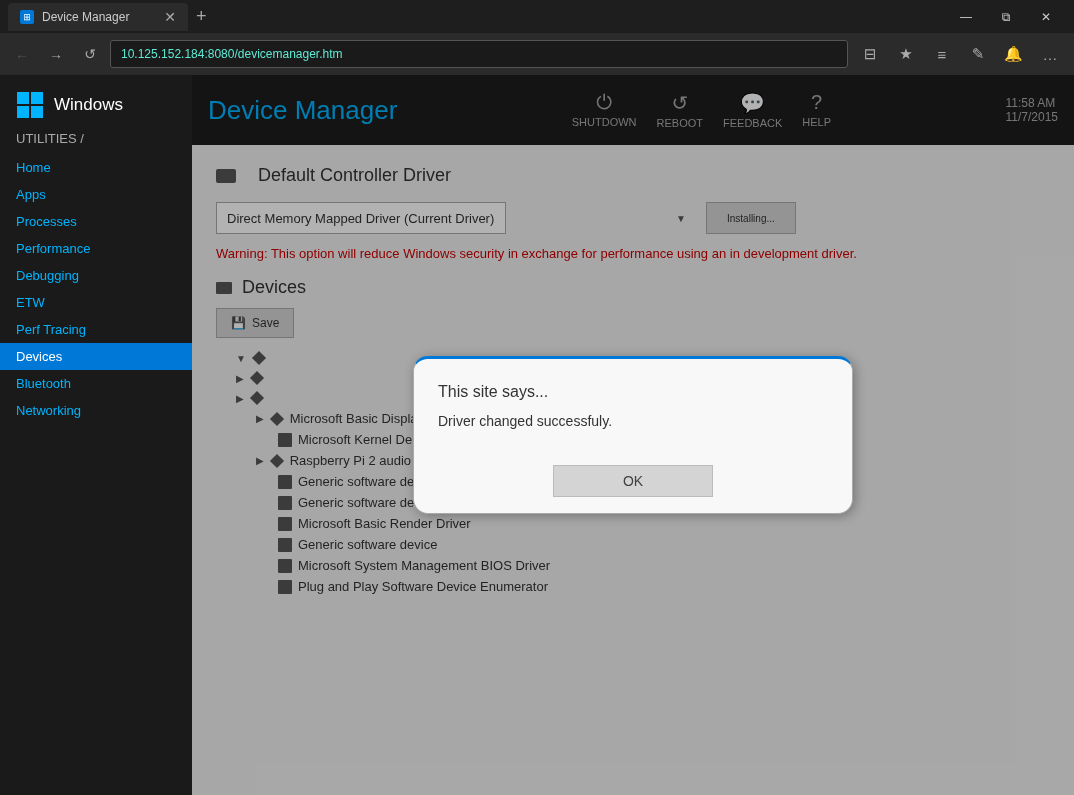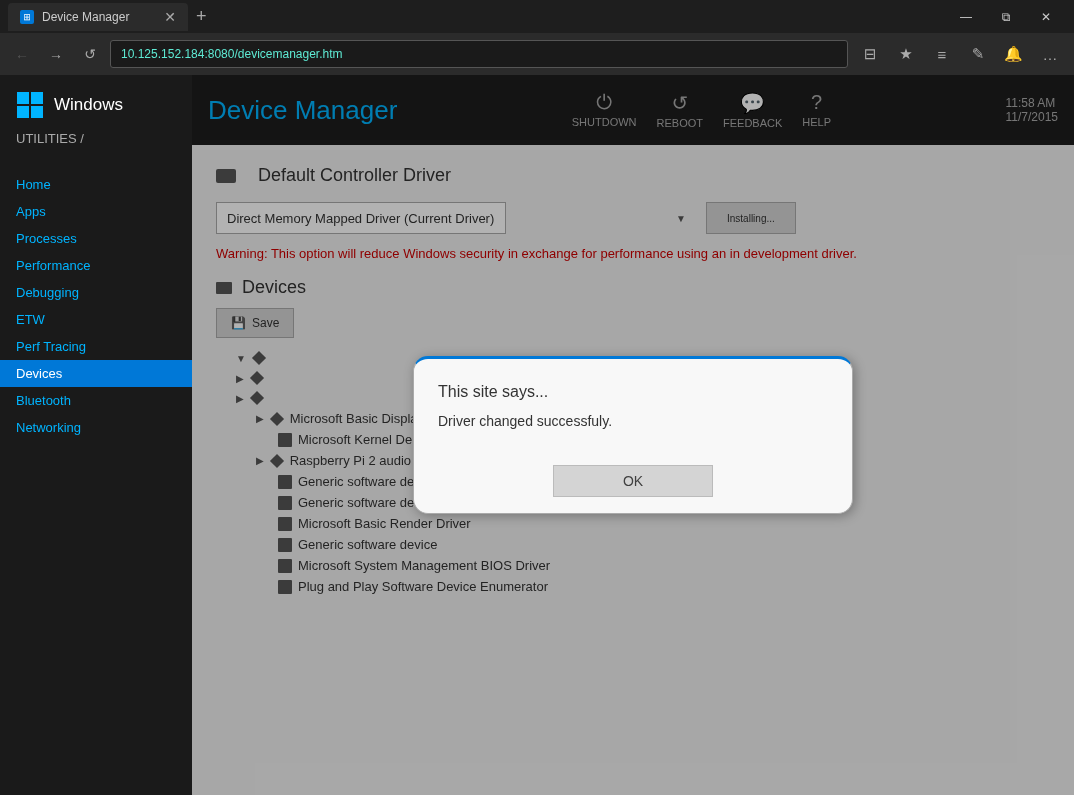--- a/index.html
+++ b/index.html
@@ -27,21 +27,21 @@
     
     .main-layout { display: flex; height: calc(795px - 75px); }
 
     
     .sidebar { width: 192px; background: #1a1a1a; color: #fff; flex-shrink: 0; }
     .sidebar-header { display: flex; align-items: center; gap: 10px; padding: 16px 16px 12px; }
     .win-logo { width: 28px; height: 28px; }
     .win-logo svg { width: 28px; height: 28px; }
     .sidebar-title { color: #fff; font-size: 17px; font-weight: 300; }
     .sidebar-breadcrumb { color: #aaa; font-size: 13px; padding: 0 16px 8px; }
-    .sidebar-nav { display: flex; flex-direction: column; margin-top: 17px; }
+    .sidebar-nav { display: flex; flex-direction: column; }
     .sidebar-item { padding: 6px 16px; color: #00b4ff; font-size: 13px; cursor: pointer; }
     .sidebar-item.active { background: #0078d7; color: #fff; }
 
     
     .content { flex: 1; background: #f0f0f0; overflow: hidden; position: relative; }
 
     
     .content-toolbar { background: #1e1e1e; display: flex; align-items: center; justify-content: space-between; padding: 0 16px; height: 70px; }
     .app-title { color: #00b4ff; font-size: 26px; font-weight: 300; }
     .toolbar-actions { display: flex; gap: 20px; }

